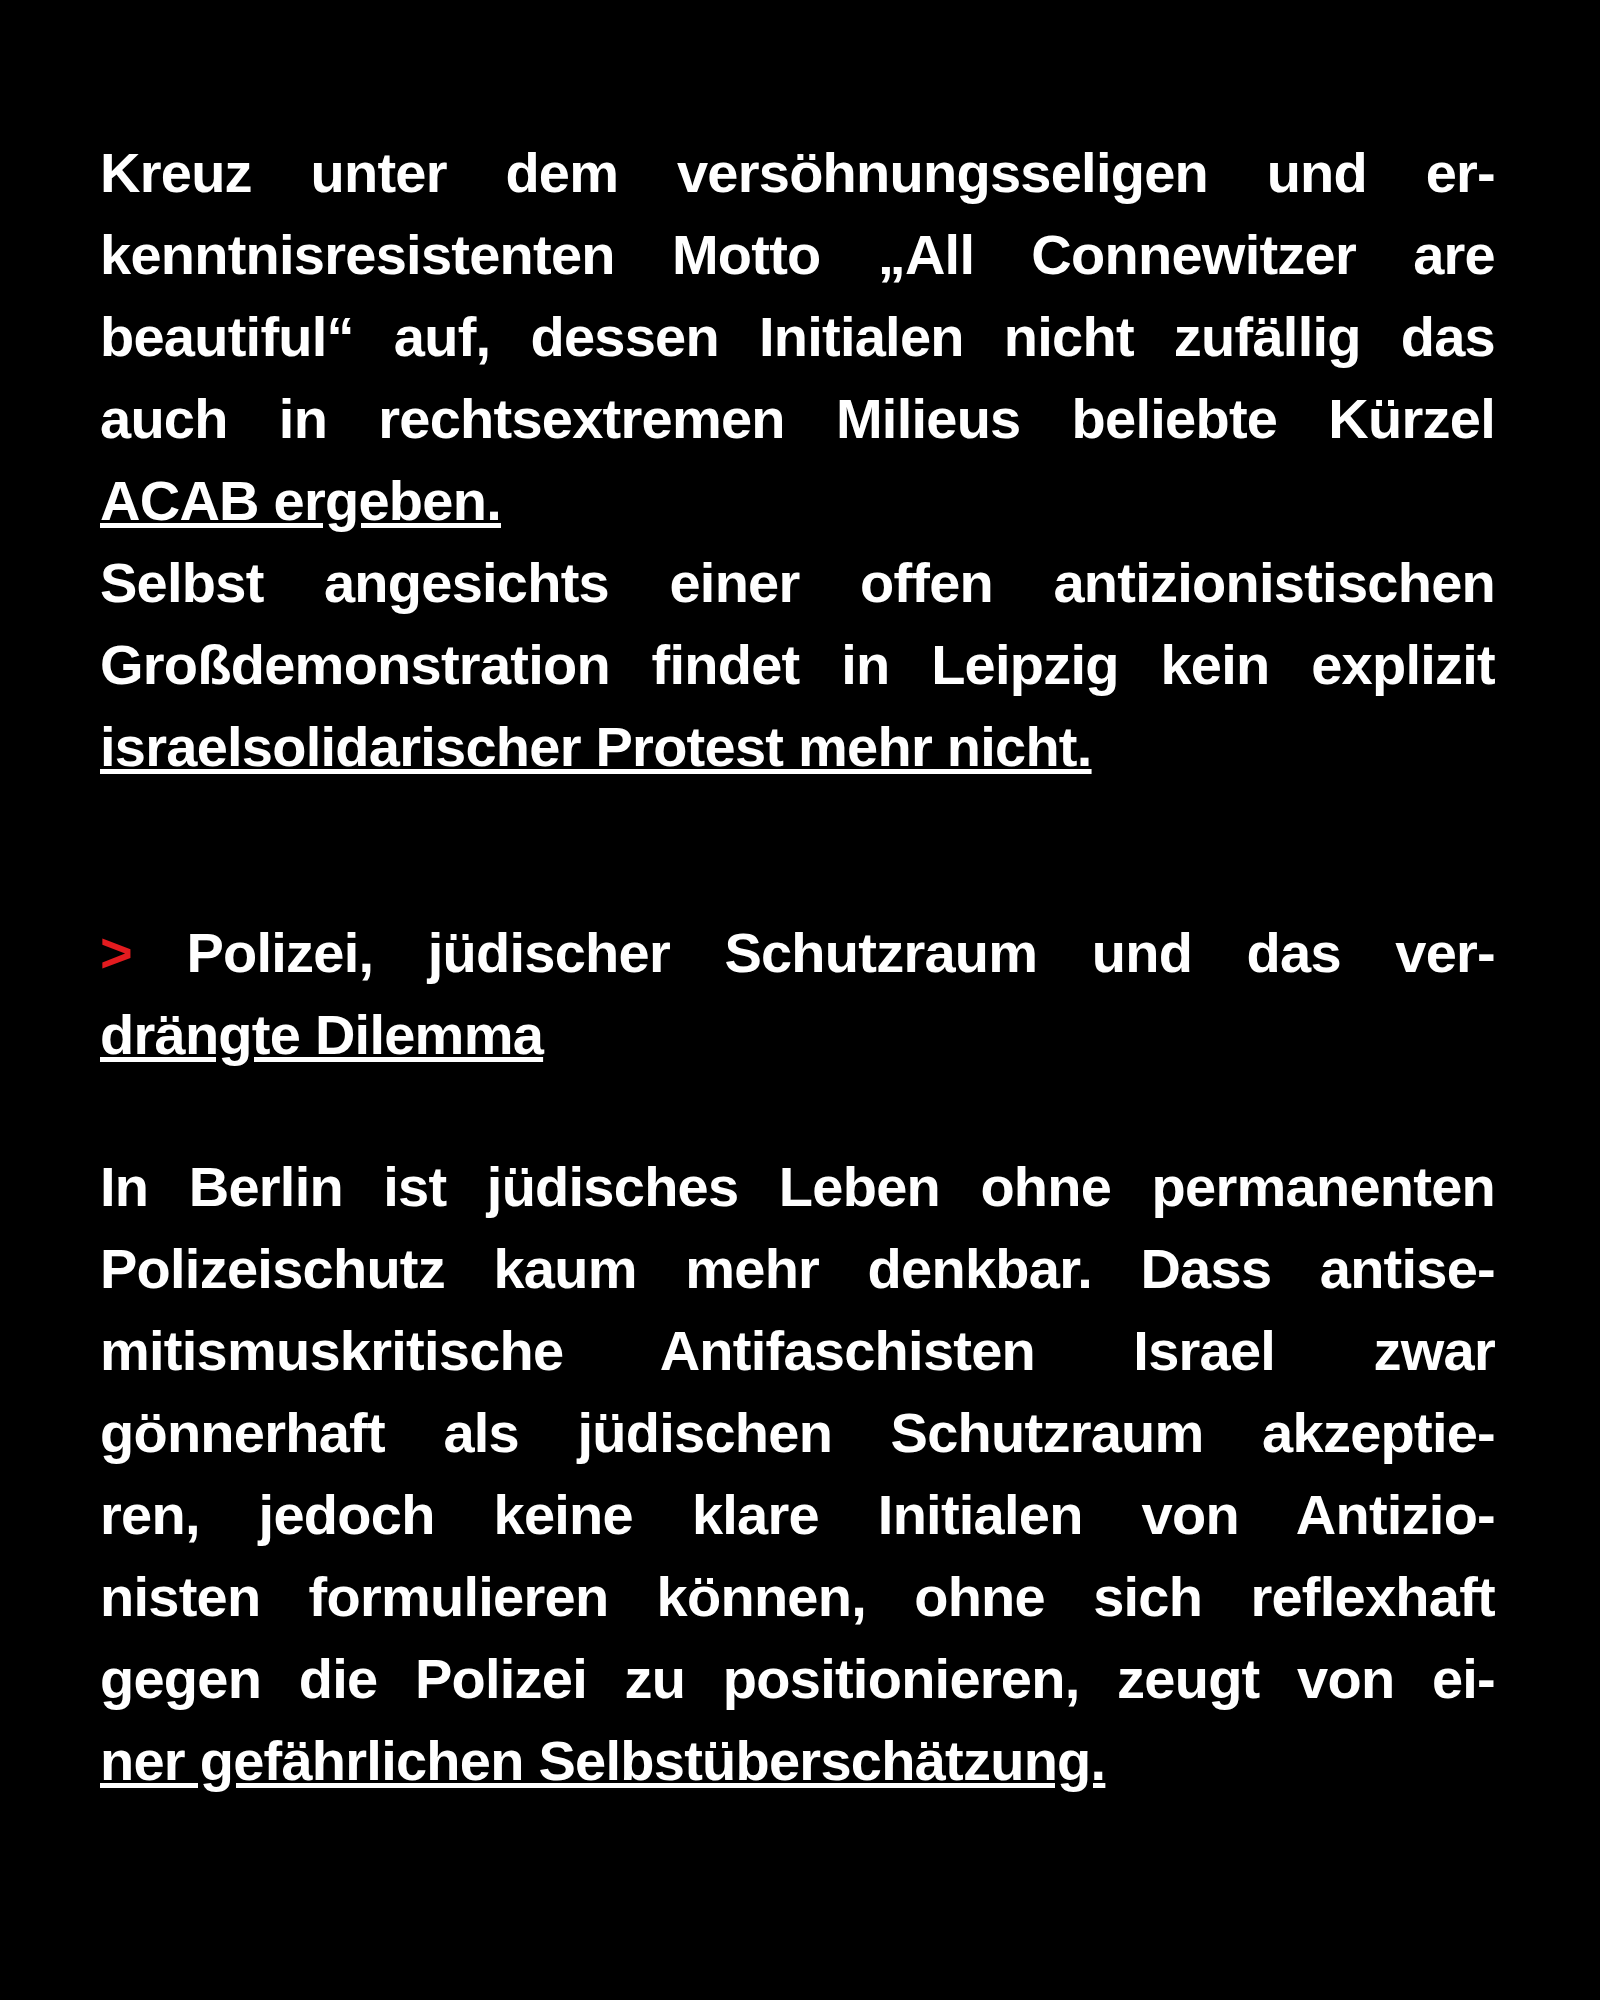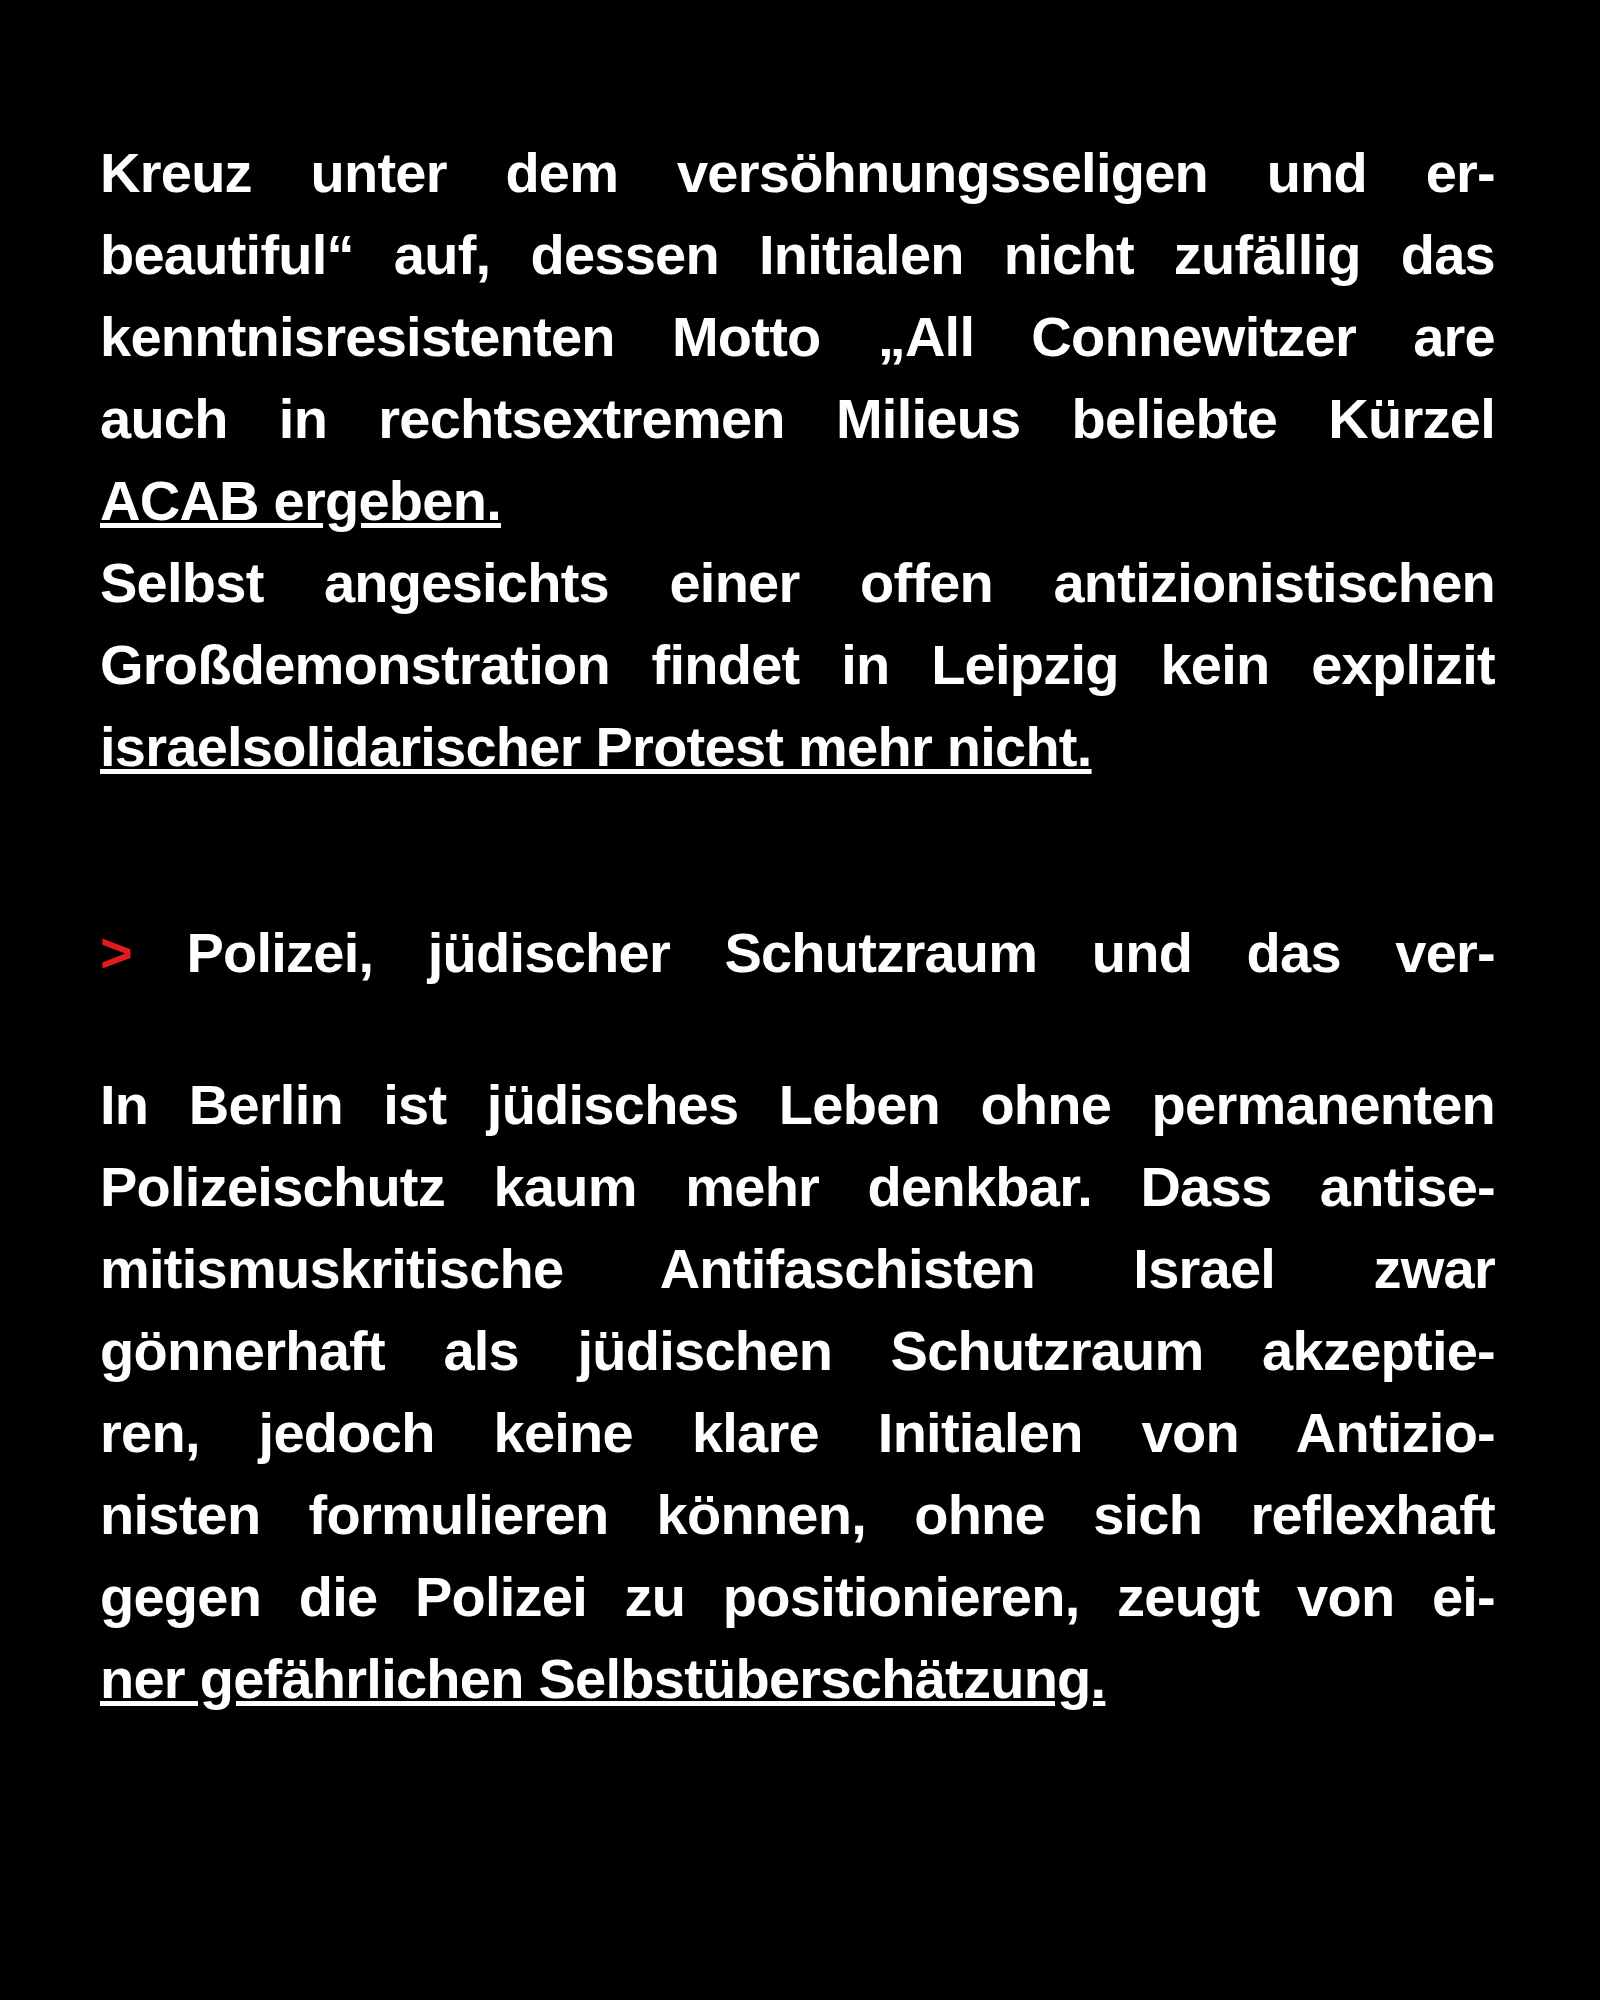--- a/index.html
+++ b/index.html
@@ -46,34 +46,35 @@
   }
 </style>
 </head>
 <body>
 
 <div class="page">
   <div class="text-column">
 
     <div>
       <div class="line">Kreuz unter dem versöhnungsseligen und er-</div>
+      <div class="line">kenntnisresistenten Motto „All Connewitzer are</div>
       <div class="line">beautiful“ auf, dessen Initialen nicht zufällig das</div>
-      <div class="line">kenntnisresistenten Motto „All Connewitzer are</div>
       <div class="line">auch in rechtsextremen Milieus beliebte Kürzel</div>
       <div class="line last">ACAB ergeben.</div>
     </div>
 
     <div>
       <div class="line">Selbst angesichts einer offen antizionistischen</div>
       <div class="line">Großdemonstration findet in Leipzig kein explizit</div>
       <div class="line last">israelsolidarischer Protest mehr nicht.</div>
     </div>
 
     <div class="heading">
       <div class="line"><span class="marker">&gt;</span><span> Polizei, jüdischer Schutzraum und das ver-</span></div>
+      <div class="line last">drängte Dilemma</div>
     </div>
 
     <div class="para3">
       <div class="line">In Berlin ist jüdisches Leben ohne permanenten</div>
       <div class="line">Polizeischutz kaum mehr denkbar. Dass antise-</div>
       <div class="line">mitismuskritische Antifaschisten Israel zwar</div>
       <div class="line">gönnerhaft als jüdischen Schutzraum akzeptie-</div>
       <div class="line">ren, jedoch keine klare Initialen von Antizio-</div>
       <div class="line">nisten formulieren können, ohne sich reflexhaft</div>
       <div class="line">gegen die Polizei zu positionieren, zeugt von ei-</div>

